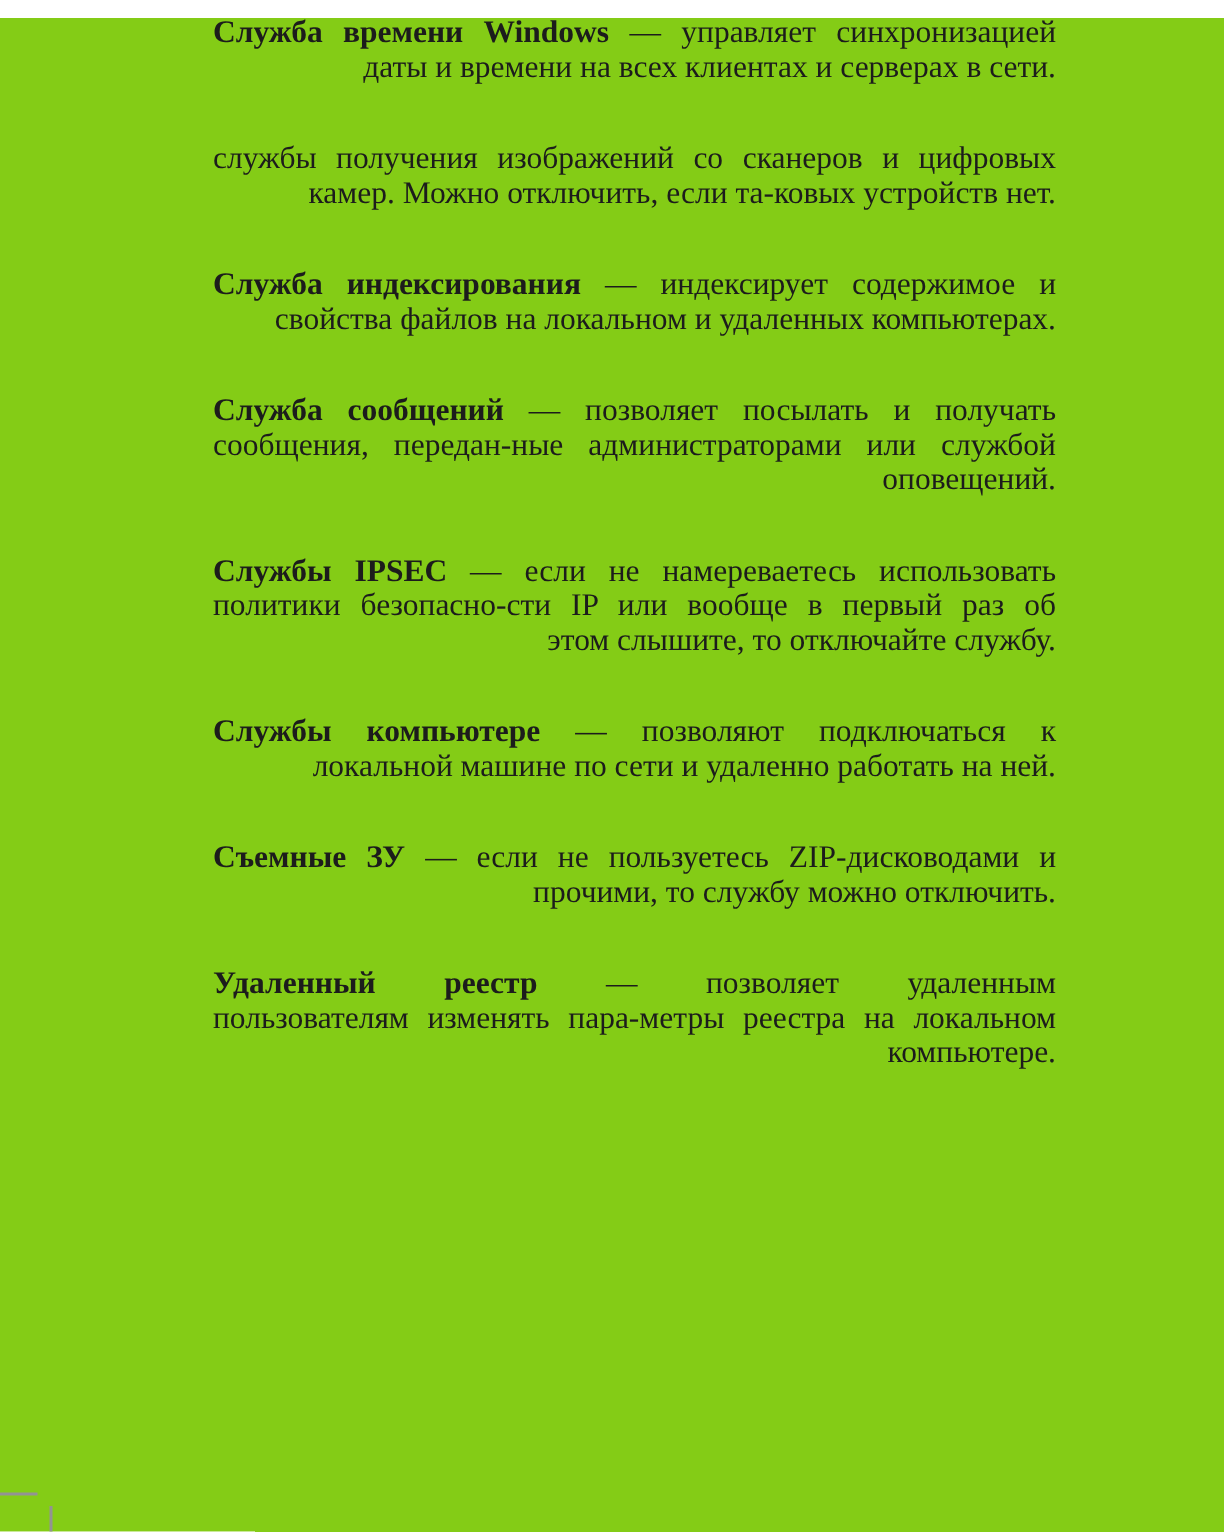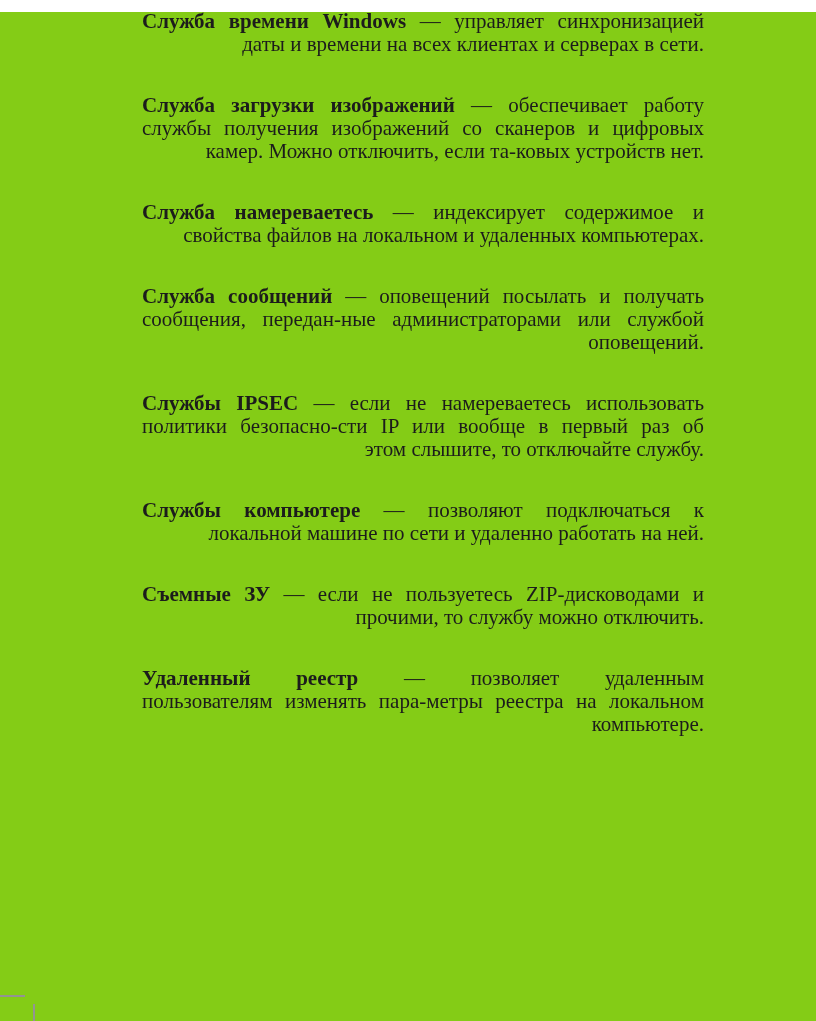--- a/index.html
+++ b/index.html
@@ -64,30 +64,29 @@
 </head>
 <body>
 
 <div class="page">
   <div class="text-column" id="paragraphs-container">
       <p class="para">
         <span class="line jfy"><b class="term">Служба времени Windows</b> <span>— управляет синхронизацией</span></span>
         <span class="line">даты и времени на всех клиентах и серверах в сети.</span>
       </p>
       <p class="para">
-        <span class="line jfy"><b class="term">Служба загрузки изображений</b> <span>— обеспечивает работу</span></span>
         <span class="line jfy">службы получения изображений со сканеров и цифровых</span>
         <span class="line">камер. Можно отключить, если та-ковых устройств нет.</span>
       </p>
       <p class="para">
-        <span class="line jfy"><b class="term">Служба намереваетесь</b> <span>— индексирует содержимое и</span></span>
+        <span class="line jfy"><b class="term">Служба индексирования</b> <span>— индексирует содержимое и</span></span>
         <span class="line">свойства файлов на локальном и удаленных компьютерах.</span>
       </p>
       <p class="para">
-        <span class="line jfy"><b class="term">Служба сообщений</b> <span>— оповещений посылать и получать</span></span>
+        <span class="line jfy"><b class="term">Служба сообщений</b> <span>— позволяет посылать и получать</span></span>
         <span class="line jfy">сообщения, передан-ные администраторами или службой</span>
         <span class="line">оповещений.</span>
       </p>
       <p class="para">
         <span class="line jfy"><b class="term">Службы IPSEC</b> <span>— если не намереваетесь использовать</span></span>
         <span class="line jfy">политики безопасно-сти IP или вообще в первый раз об</span>
         <span class="line">этом слышите, то отключайте службу.</span>
       </p>
       <p class="para">
         <span class="line jfy"><b class="term">Службы компьютере</b> <span>— позволяют подключаться к</span></span>

